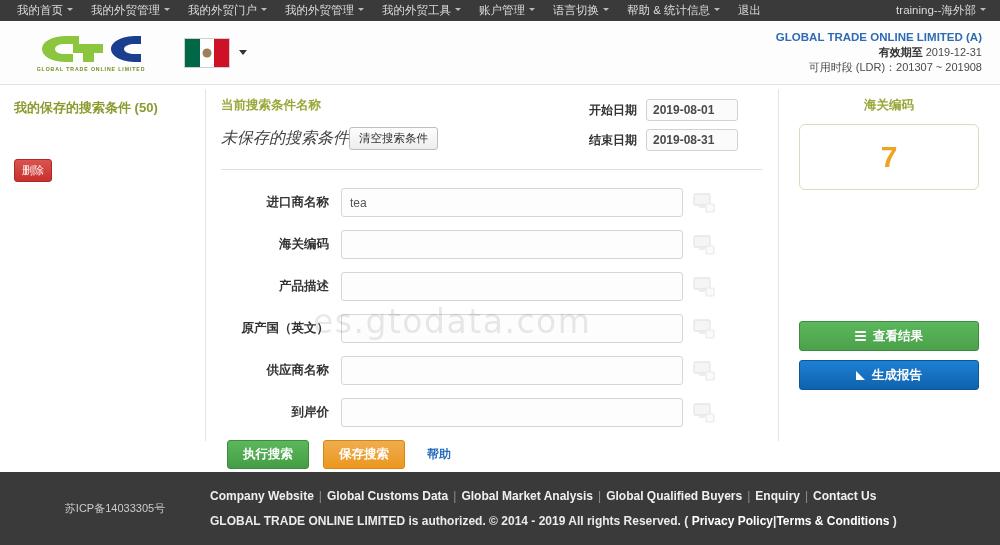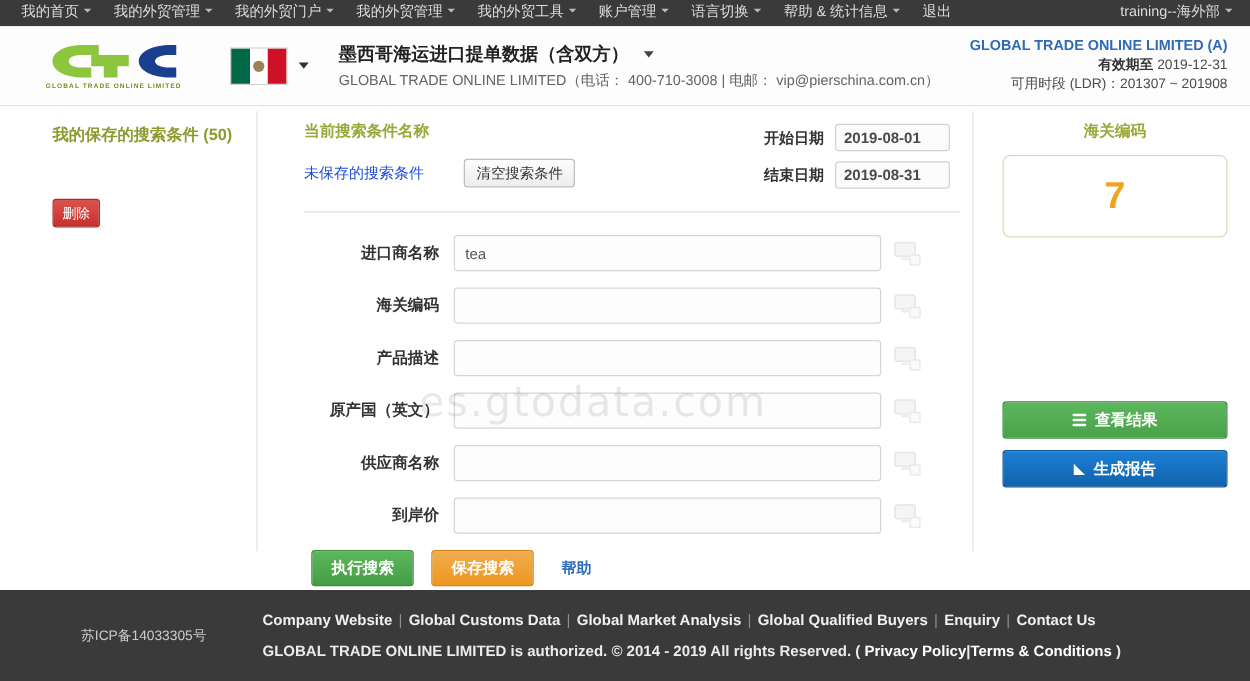--- a/index.html
+++ b/index.html
@@ -153,21 +153,20 @@
     position: relative;
     height: 387px;
     display: flex;
     background: #ffffff;
   }
 
   .col-left {
     width: 205px;
     padding: 14px 0 12px 14px;
     position: relative;
-    margin-left: 28px;
   }
   .divider-v {
     position: absolute;
     top: 4px;
     width: 1px;
     height: 352px;
     background: #e3e3e3;
   }
   .div-1 { left: 205px; }
   .div-2 { left: 778px; }
@@ -207,23 +206,24 @@
     color: #9aa83a;
     font-size: 12.5px;
     font-weight: bold;
   }
   .crit-row2 {
     margin-top: 13px;
     display: flex;
     align-items: center;
   }
   .crit-unsaved {
-    color: #1d4ed8;
-    font-size: 12px;
+    color: #404040;
+    font-size: 16px;
     width: 128px;
+    font-style: italic;
   }
   .btn-clear {
     background: linear-gradient(#fdfdfd, #ededed);
     border: 1px solid #bdbdbd;
     border-radius: 3px;
     font-size: 11.5px;
     color: #333333;
     padding: 3px 9px;
     cursor: pointer;
     font-family: "Liberation Sans", sans-serif;
@@ -502,27 +502,20 @@
       <div class="flag">
         <div class="s s1"></div>
         <div class="s s2">
             <div class="emblem"></div>
           </div>
         <div class="s s3"></div>
       </div>
       <div class="flag-caret"></div>
     </div>
 
-    <div class="title-block">
-      <div class="title-line">
-        <span>墨西哥海运进口提单数据（含双方）</span>
-        <span class="title-caret"></span>
-      </div>
-      <div class="subtitle">GLOBAL TRADE ONLINE LIMITED（电话： 400-710-3008 | 电邮： vip@pierschina.com.cn）</div>
-    </div>
 
     <div class="account-block">
       <div class="acct-name">GLOBAL TRADE ONLINE LIMITED (A)</div>
       <div class="acct-line">
         <b>有效期至</b>
         <span>2019-12-31</span>
       </div>
       <div class="acct-line">可用时段 (LDR)：201307 ~ 201908</div>
     </div>
 

